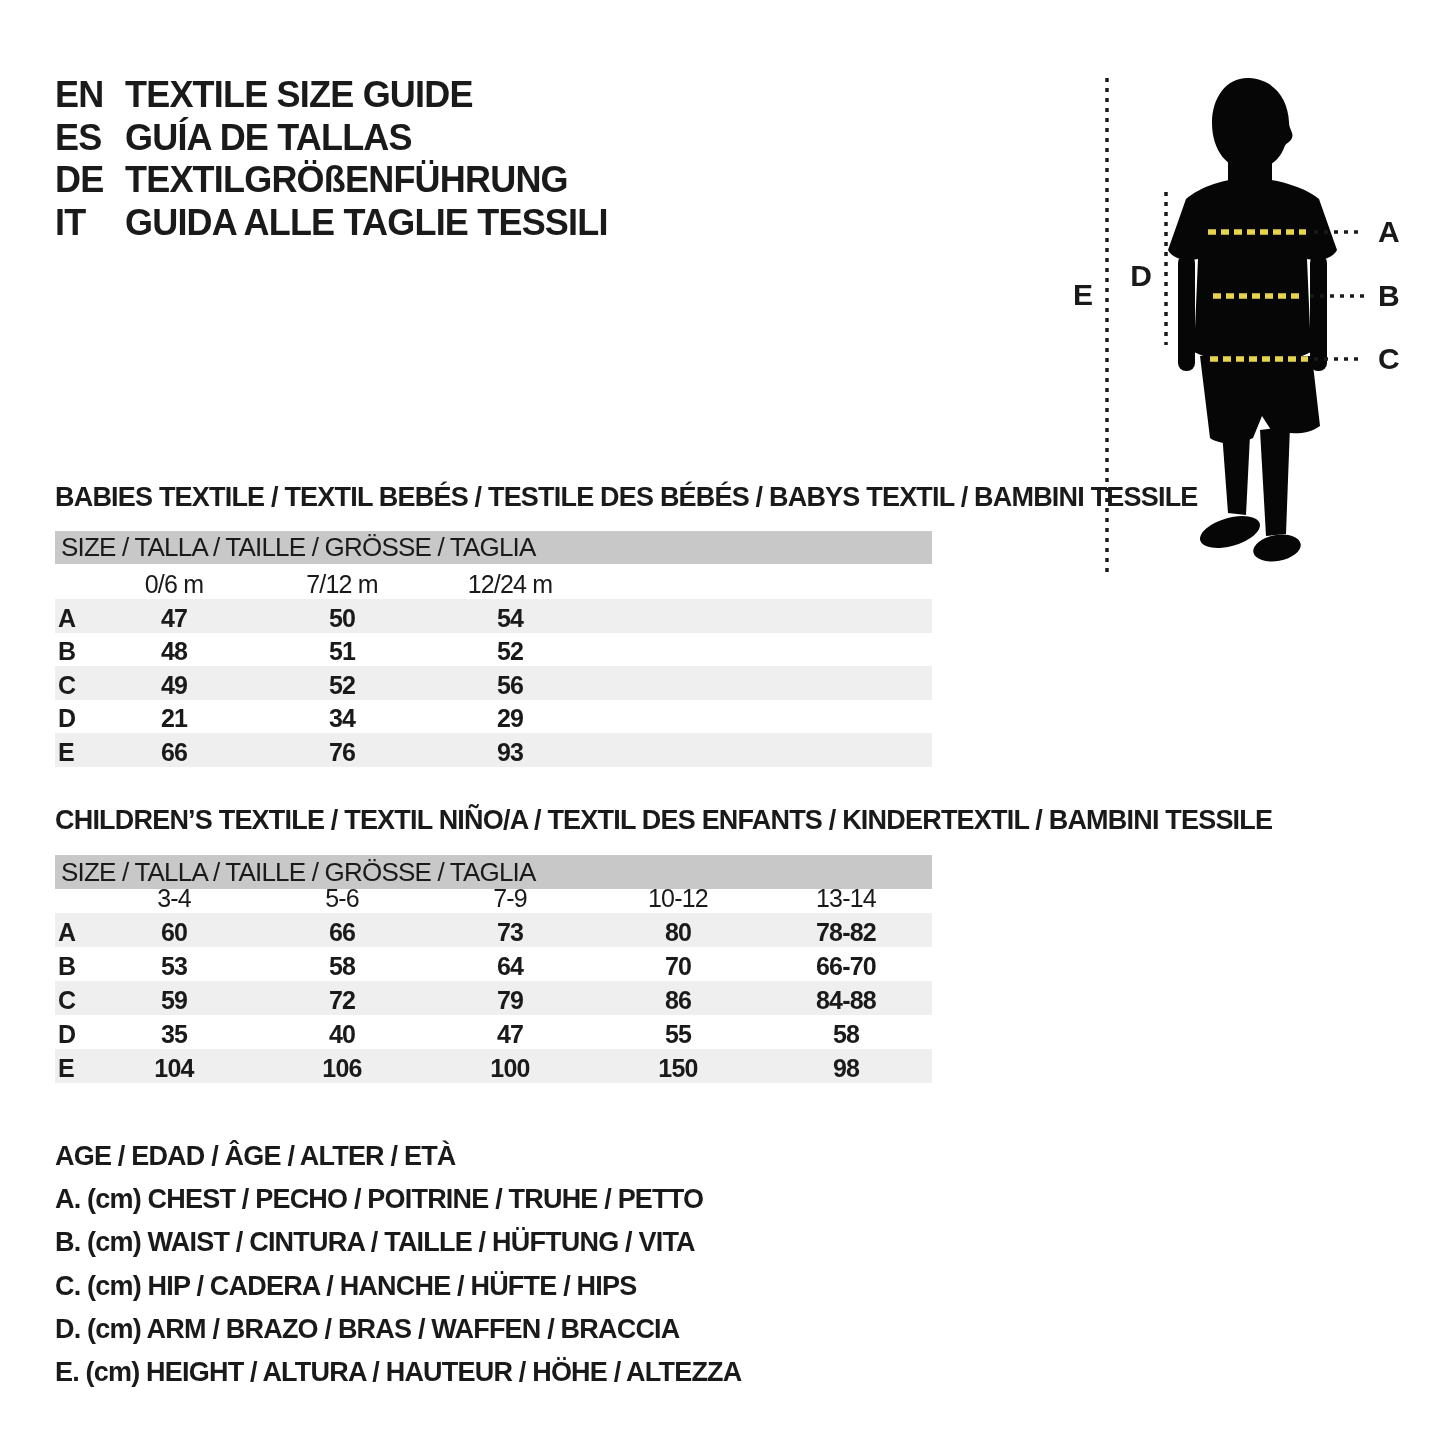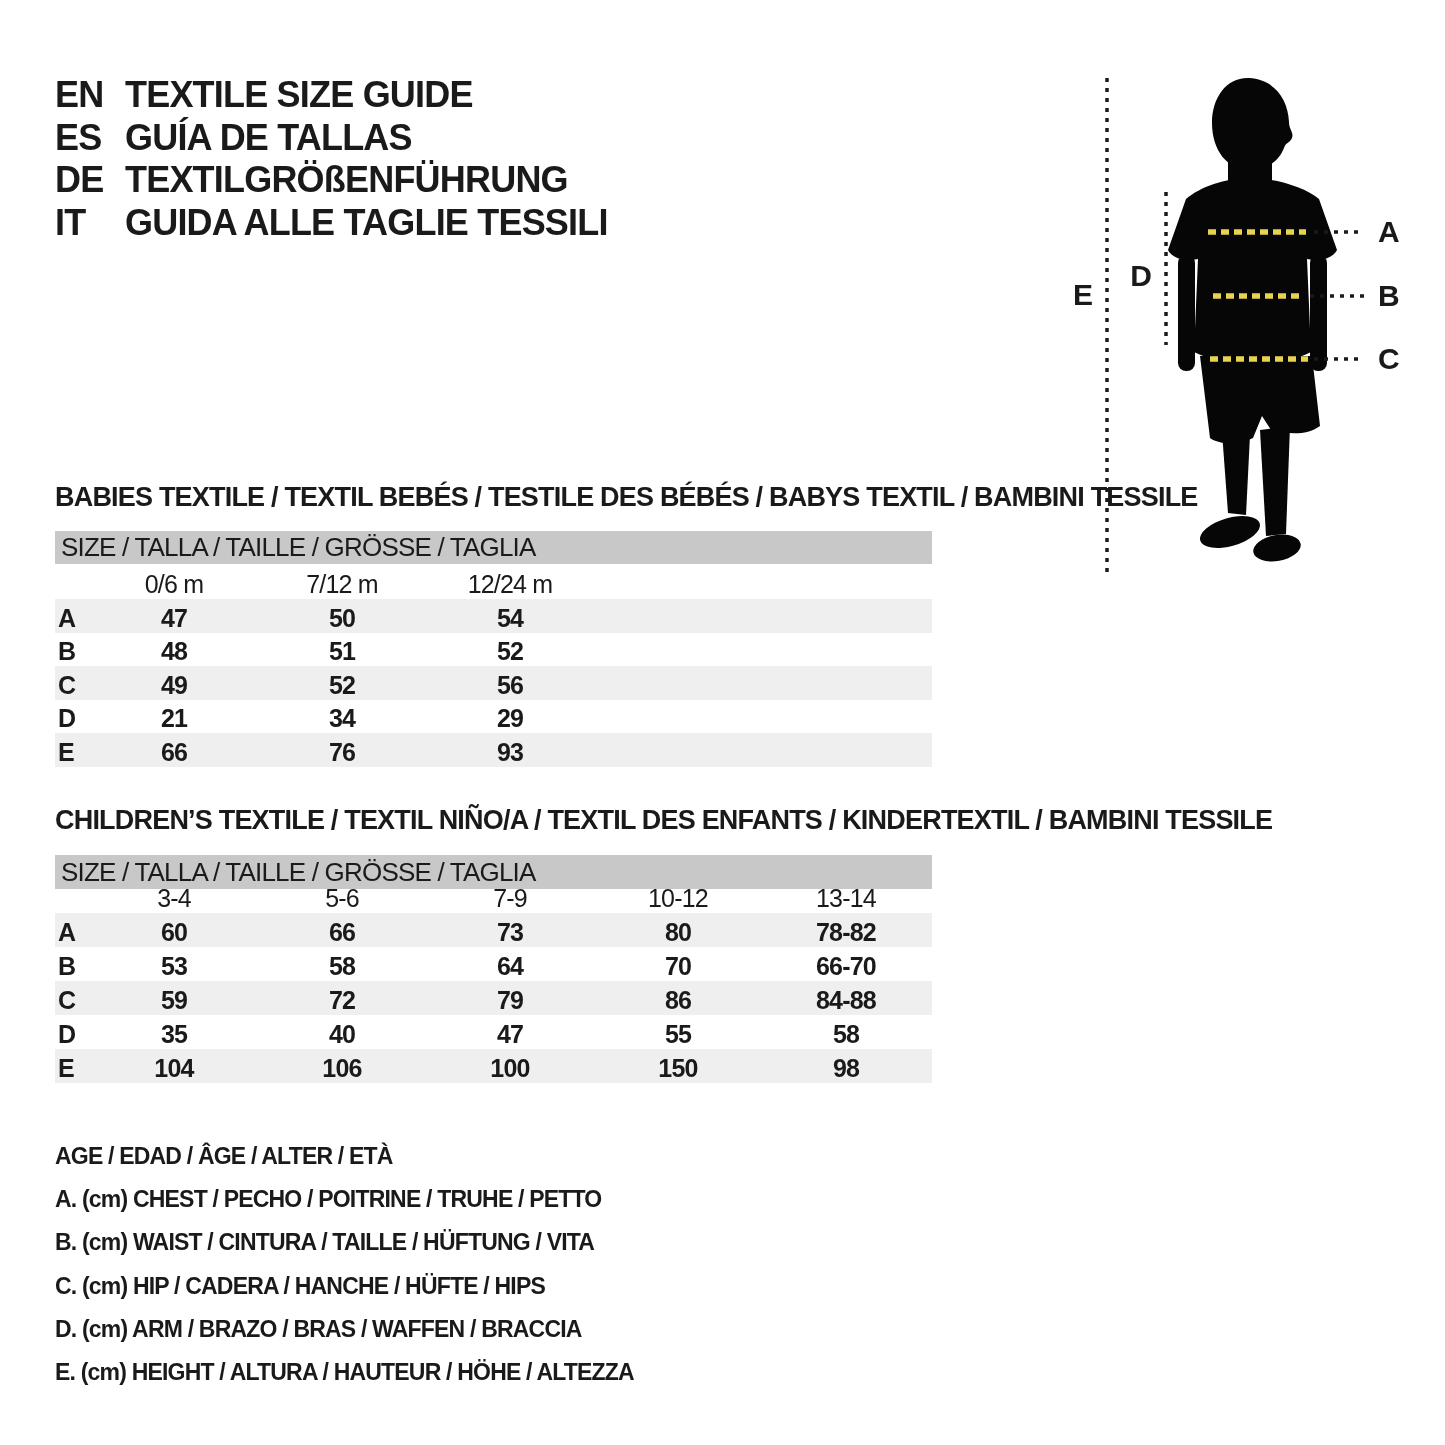--- a/index.html
+++ b/index.html
@@ -96,21 +96,21 @@
     text-align: center;
     font-weight: 700;
   }
   .cols-row .cell { font-weight: 400; }
 
   
   .legend {
     position: absolute;
     left: 55px;
     top: 1135px;
-    font-size: 23px;
+    font-size: 27px;
     font-weight: 700;
     line-height: 43.2px;
     white-space: nowrap;
   }
 </style>
 </head>
 <body>
 
 <div class="page">
 

